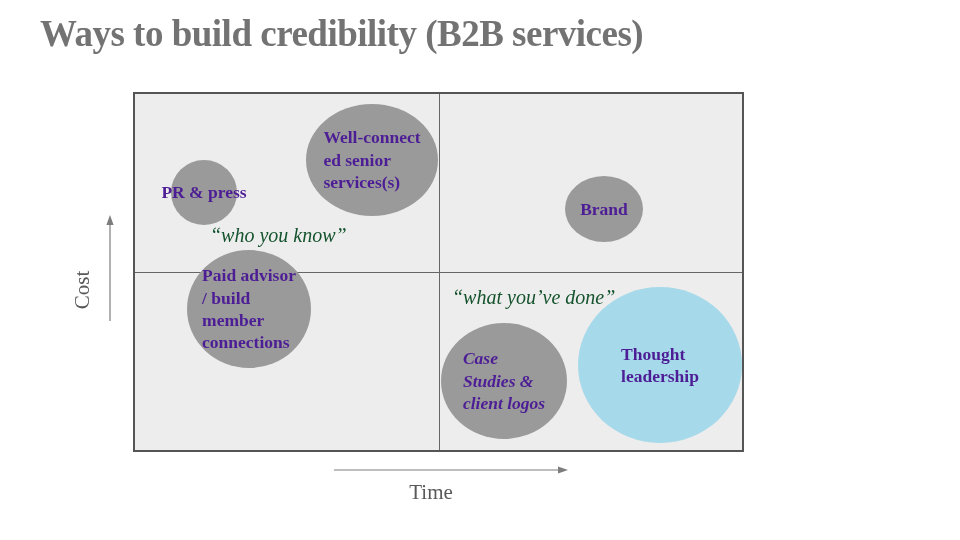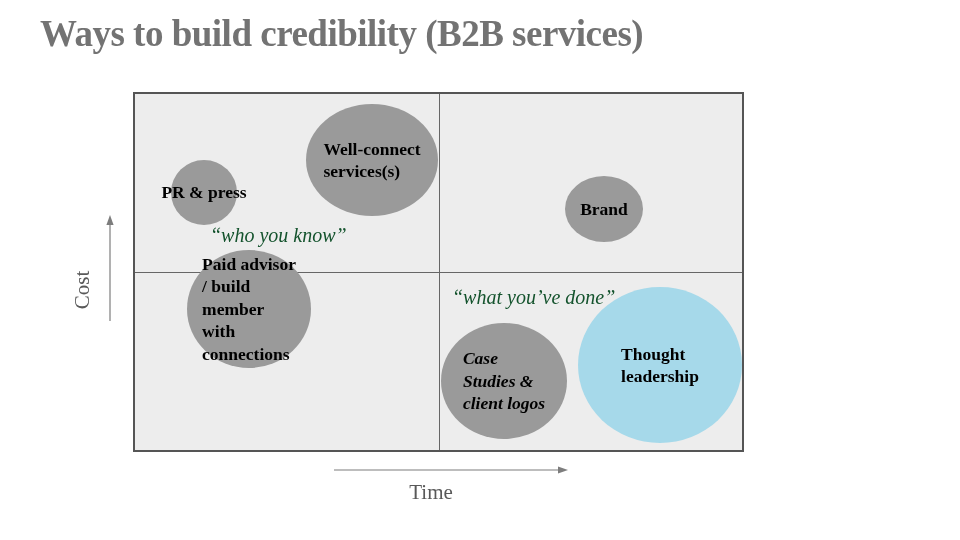--- a/index.html
+++ b/index.html
@@ -15,21 +15,21 @@
     position:absolute;left:133px;top:92px;width:611px;height:360px;
     background:#ededed;border:2px solid #555555;box-sizing:border-box;
   }
   .vline{position:absolute;left:50%;top:0;width:1px;height:100%;background:#666666;}
   .hline{position:absolute;top:50%;left:0;width:100%;height:1px;background:#666666;}
   .bubble{
     position:absolute;border-radius:50%;
     display:flex;align-items:center;justify-content:center;
   }
   .bubble-label{
-    font-weight:bold;font-size:17.5px;line-height:1.28;color:#000000;text-align:left;
+    font-weight:bold;font-size:17.5px;line-height:1.28;color:#4c1d95;text-align:left;
   }
   .bubble.center .bubble-label{text-align:center;}
   .bubble.nowrap .bubble-label{white-space:nowrap;}
   .quote{
     position:absolute;font-style:italic;font-size:20px;color:#14532d;white-space:nowrap;z-index:5;
   }
   .quote-who{left:75px;top:130px;}
   .quote-what{left:317px;top:192px;}
   .axis-label{position:absolute;font-size:21px;color:#595959;white-space:nowrap;}
   .y-axis-label{left:82px;top:290px;transform:translate(-50%,-50%) rotate(-90deg);}
@@ -52,34 +52,34 @@
     <div class="quote quote-what">“what you’ve done”</div>
     <div id="bubbles">
         <div class="bubble nowrap" style="left: 36px; top: 66px; width: 66px; height: 65px; background: rgb(154, 154, 154);">
           <div class="bubble-label">
             <div>PR &amp; press</div>
           </div>
         </div>
         <div class="bubble" style="left: 171px; top: 10px; width: 132px; height: 112px; background: rgb(154, 154, 154);">
           <div class="bubble-label">
             <div>Well-connect</div>
+            <div>ed senior</div>
             <div>services(s)</div>
           </div>
         </div>
         <div class="bubble center" style="left: 430px; top: 82px; width: 78px; height: 66px; background: rgb(154, 154, 154);">
           <div class="bubble-label">
             <div>Brand</div>
           </div>
         </div>
         <div class="bubble" style="left: 52px; top: 156px; width: 124px; height: 118px; background: rgb(154, 154, 154);">
           <div class="bubble-label">
             <div>Paid advisor</div>
             <div>/ build</div>
             <div>member</div>
-            <div>with</div>
             <div>connections</div>
           </div>
         </div>
         <div class="bubble" style="left: 306px; top: 229px; width: 126px; height: 116px; background: rgb(154, 154, 154); font-style: italic;">
           <div class="bubble-label">
             <div>Case</div>
             <div>Studies &amp;</div>
             <div>client logos</div>
           </div>
         </div>

